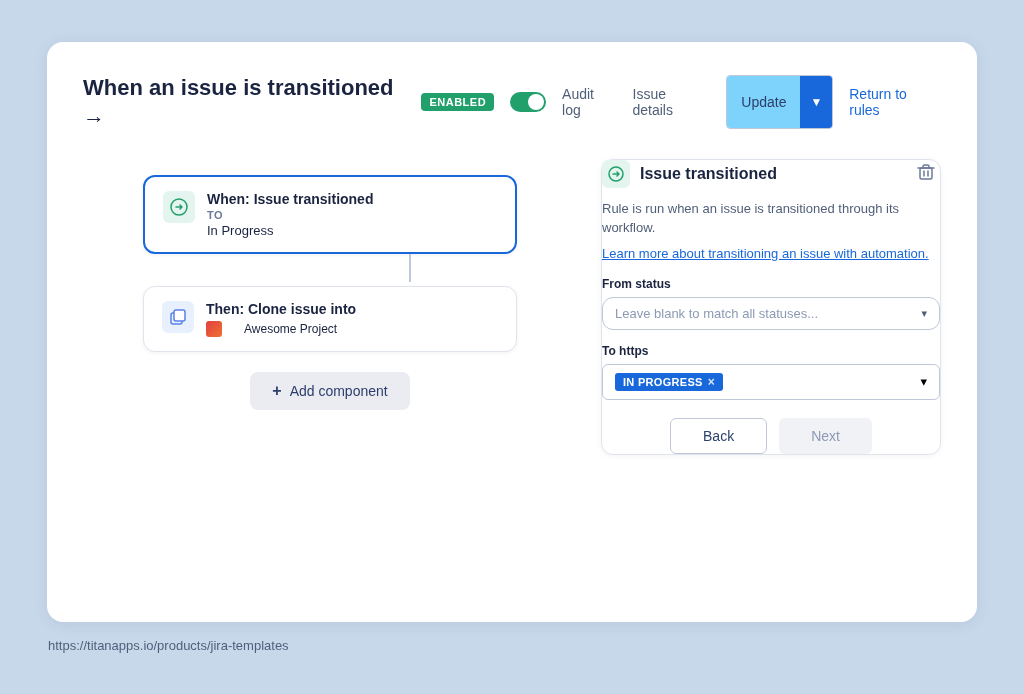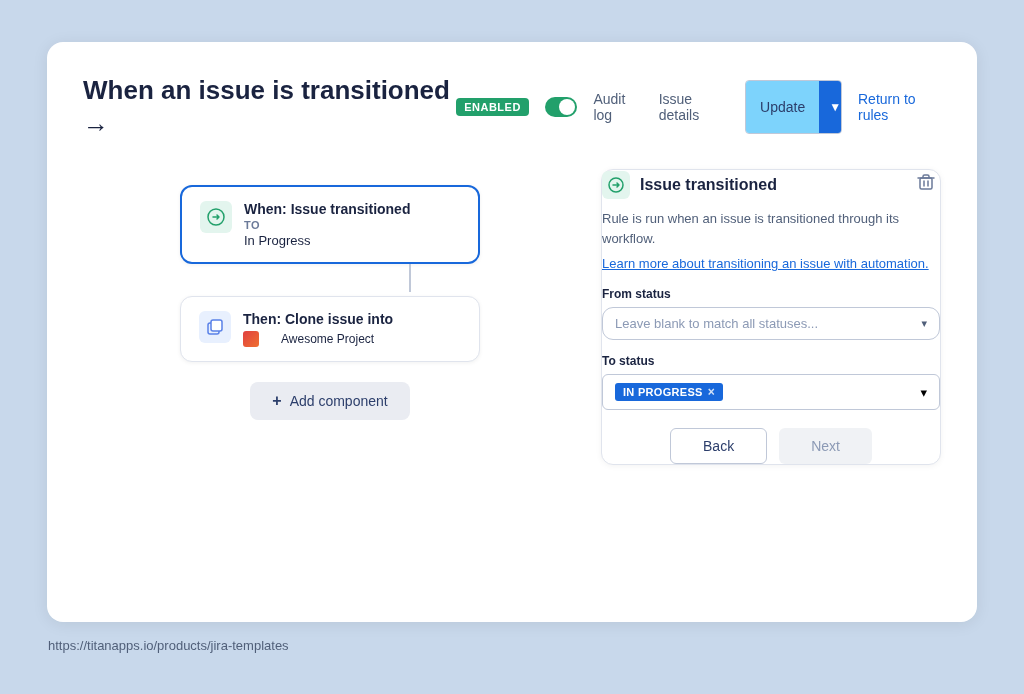--- a/index.html
+++ b/index.html
@@ -21,21 +21,21 @@
       padding: 32px 36px;
       box-shadow: 0 2px 16px rgba(0,0,0,0.08);
     }
     .header {
       display: flex;
       align-items: center;
       justify-content: space-between;
       margin-bottom: 28px;
     }
     .header-title {
-      font-size: 26px;
+      font-size: 22px;
       font-weight: 700;
       color: #1a2340;
       line-height: 1.3;
     }
     .header-actions {
       display: flex;
       align-items: center;
       gap: 16px;
     }
     .enabled-badge {
@@ -115,21 +115,21 @@
       flex-direction: column;
       align-items: center;
       padding-top: 16px;
       gap: 0;
     }
     .flow-card {
       background: #fff;
       border: 2px solid #1868db;
       border-radius: 12px;
       padding: 14px 18px;
-      width: 300px;
+      width: 374px;
       display: flex;
       align-items: flex-start;
       gap: 12px;
       box-shadow: 0 1px 4px rgba(0,0,0,0.06);
     }
     .flow-card.secondary {
       border: 1.5px solid #e0e4ed;
       margin-top: 4px;
     }
     .flow-connector {
@@ -435,21 +435,21 @@
 
       <div class="detail-desc">Rule is run when an issue is transitioned through its workflow.</div>
       <a class="detail-link">Learn more about transitioning an issue with automation.</a>
 
       <div class="field-label">From status</div>
       <div class="select-field">
         <span style="color:#8c9ab5;font-size:13px;">Leave blank to match all statuses...</span>
         <span class="chevron">▾</span>
       </div>
 
-      <div class="field-label">To status</div>
+      <div class="field-label">To https</div>
       <div class="status-field">
         <div style="display:flex;gap:6px;align-items:center;">
           <span class="status-tag">
             <span>IN PROGRESS</span>
             <span class="remove">×</span>
           </span>
         </div>
         <span class="chevron">▾</span>
       </div>
 

